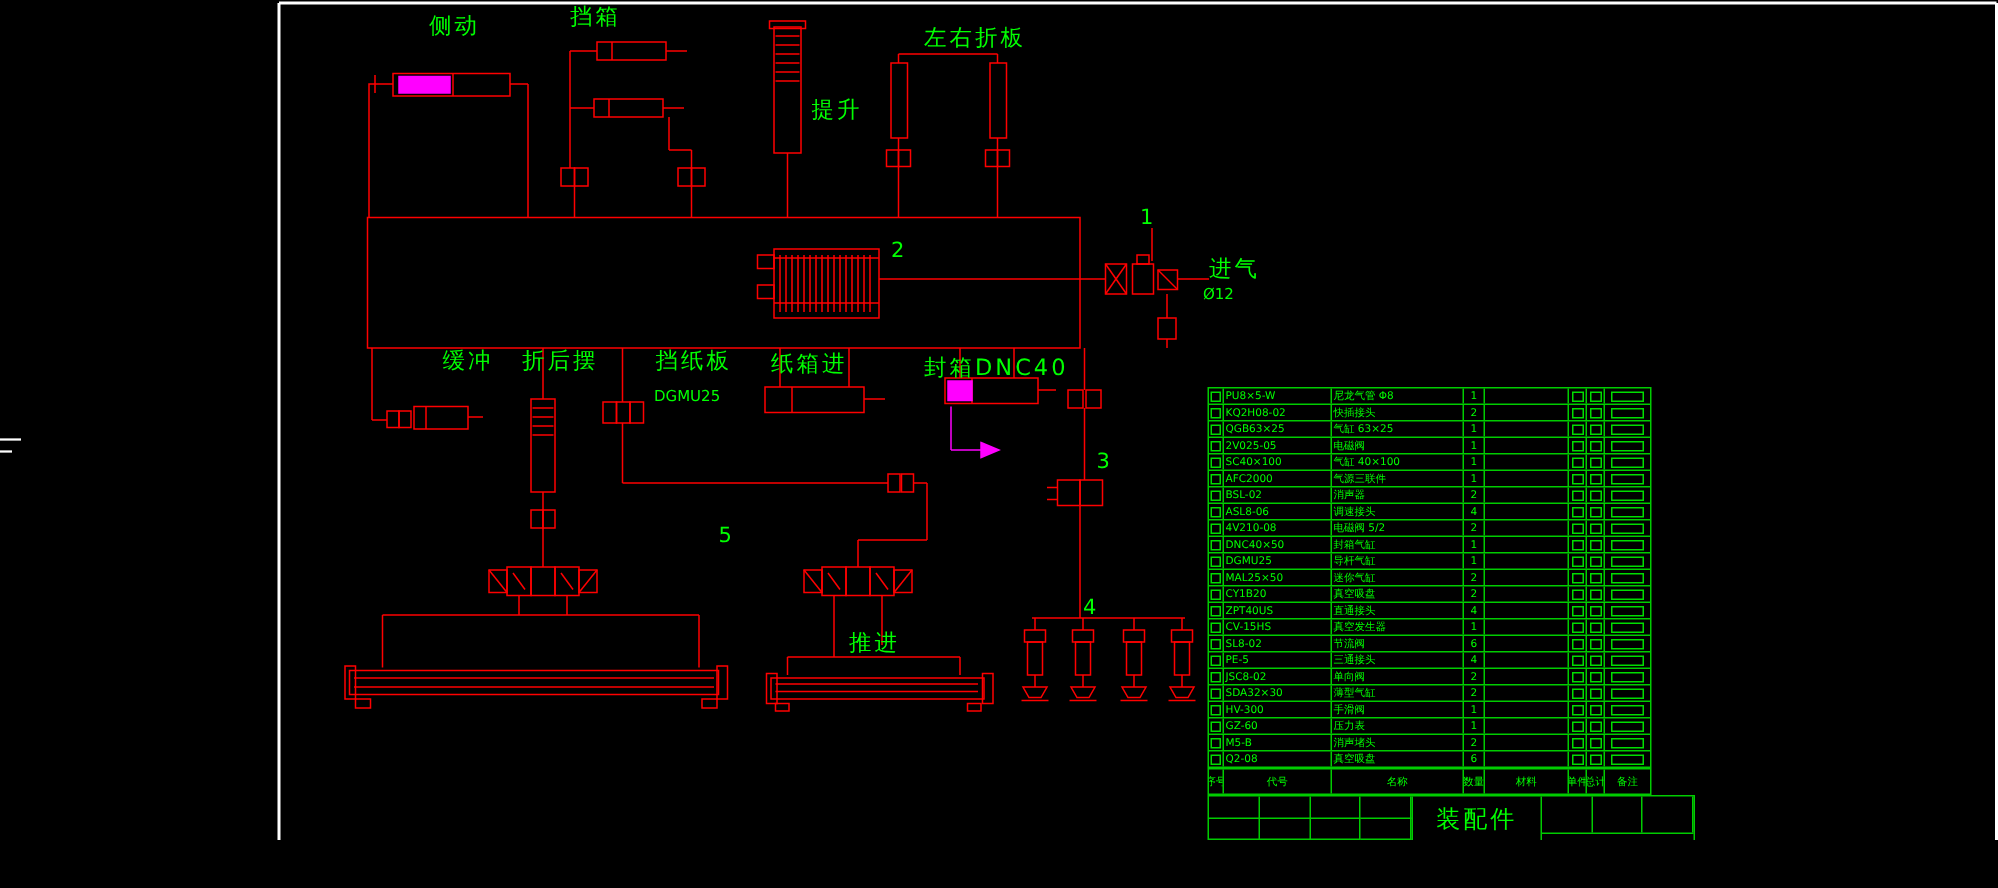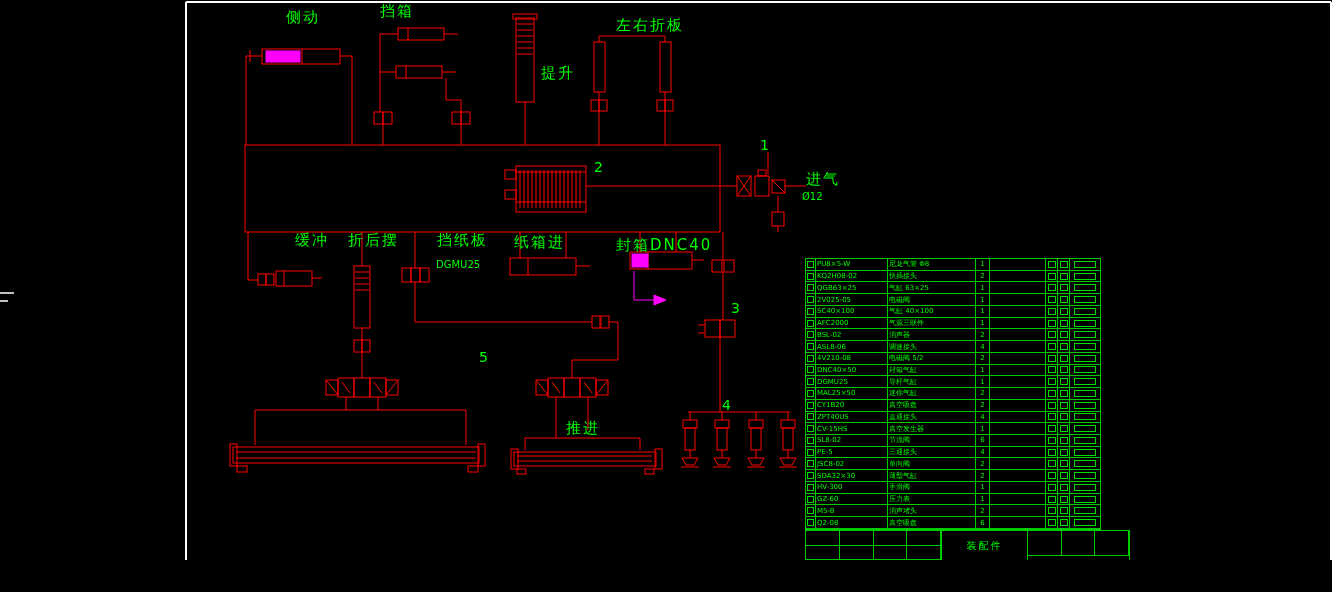--- a/index.html
+++ b/index.html
@@ -30,21 +30,21 @@
   
   .tblock{position:absolute;left:805px;top:530px;width:325px;height:60px;
           border:1px solid #00cc00;display:flex;box-sizing:border-box;}
   .tb-left{width:135px;display:flex;flex-direction:column;border-right:1px solid #00cc00;}
   .tb-cells{flex:1;display:grid;grid-template-columns:repeat(4,1fr);grid-template-rows:repeat(3,1fr);}
   .tb-cell{border-right:1px solid #00cc00;border-bottom:1px solid #00cc00;}
   .tb-footer{height:14px;display:flex;}
   .tb-fcell{flex:1;border-right:1px solid #00cc00;color:#00ff00;font-size:6px;
             display:flex;align-items:center;justify-content:center;overflow:hidden;white-space:nowrap;}
   .tb-mid{width:85px;display:flex;flex-direction:column;border-right:1px solid #00cc00;}
-  .tb-part{height:30px;border-bottom:6px solid #14b8a6;color:#00ff00;font-size:10px;
+  .tb-part{height:30px;border-bottom:6px solid #14b8a6;color:#00ff00;font-size:16px;
            display:flex;align-items:center;justify-content:center;letter-spacing:2px;}
   .tb-mid-b{flex:1;display:grid;grid-template-columns:repeat(3,1fr);}
   .tb-mid-b div{border-right:1px solid #00cc00;}
   .tb-right{flex:1;display:flex;flex-direction:column;}
   .tb-r-top{height:24px;border-bottom:1px solid #00cc00;display:grid;grid-template-columns:repeat(3,1fr);}
   .tb-r-top div{border-right:1px solid #00cc00;}
   .tb-drawing{flex:1;color:#5eead4;font-size:13px;display:flex;align-items:center;
               justify-content:center;letter-spacing:3px;}
 </style>
 </head>
@@ -757,20 +757,30 @@
             <span class="mbox"></span>
           </div>
           <div class="cell c-w">
             <span class="mbox"></span>
           </div>
           <div class="cell c-rem">
             <span class="rbox"></span>
           </div>
         </div>
       </div>
+    <div class="thead">
+        <div class="hcell">序号</div>
+        <div class="hcell">代号</div>
+        <div class="hcell">名称</div>
+        <div class="hcell">数量</div>
+        <div class="hcell">材料</div>
+        <div class="hcell">单件</div>
+        <div class="hcell">总计</div>
+        <div class="hcell">备注</div>
+      </div>
   </div>
 
   <div class="tblock">
     <div class="tb-left">
       <div class="tb-cells">
         <div class="tb-cell"></div>
           <div class="tb-cell"></div>
         <div class="tb-cell"></div>
           <div class="tb-cell"></div>
         <div class="tb-cell"></div>

